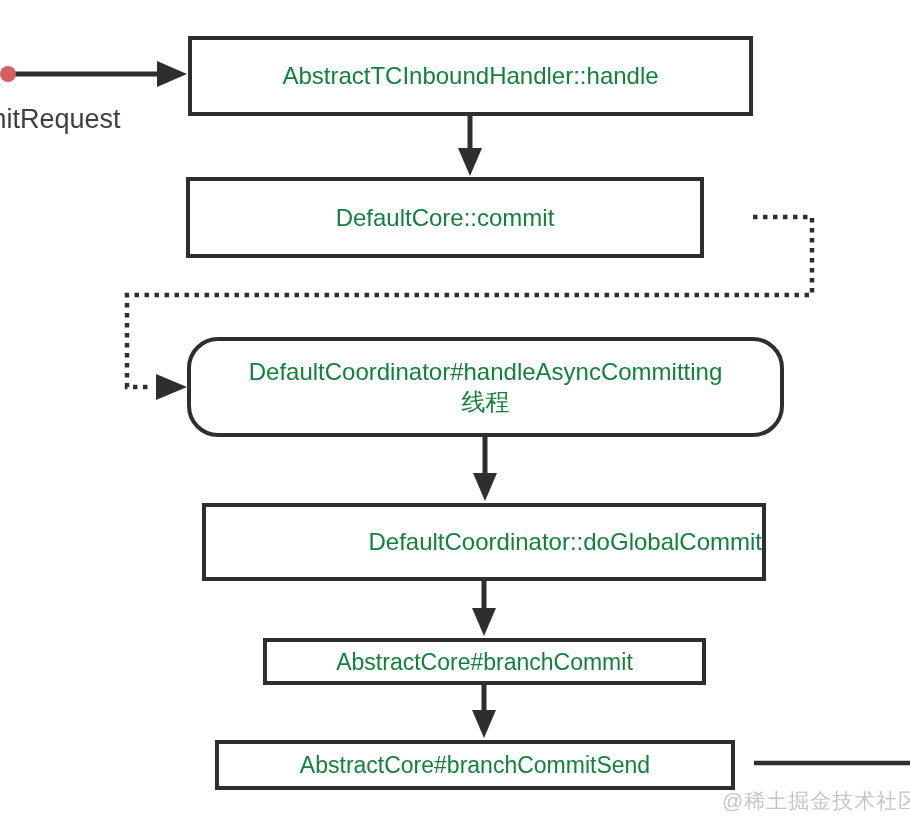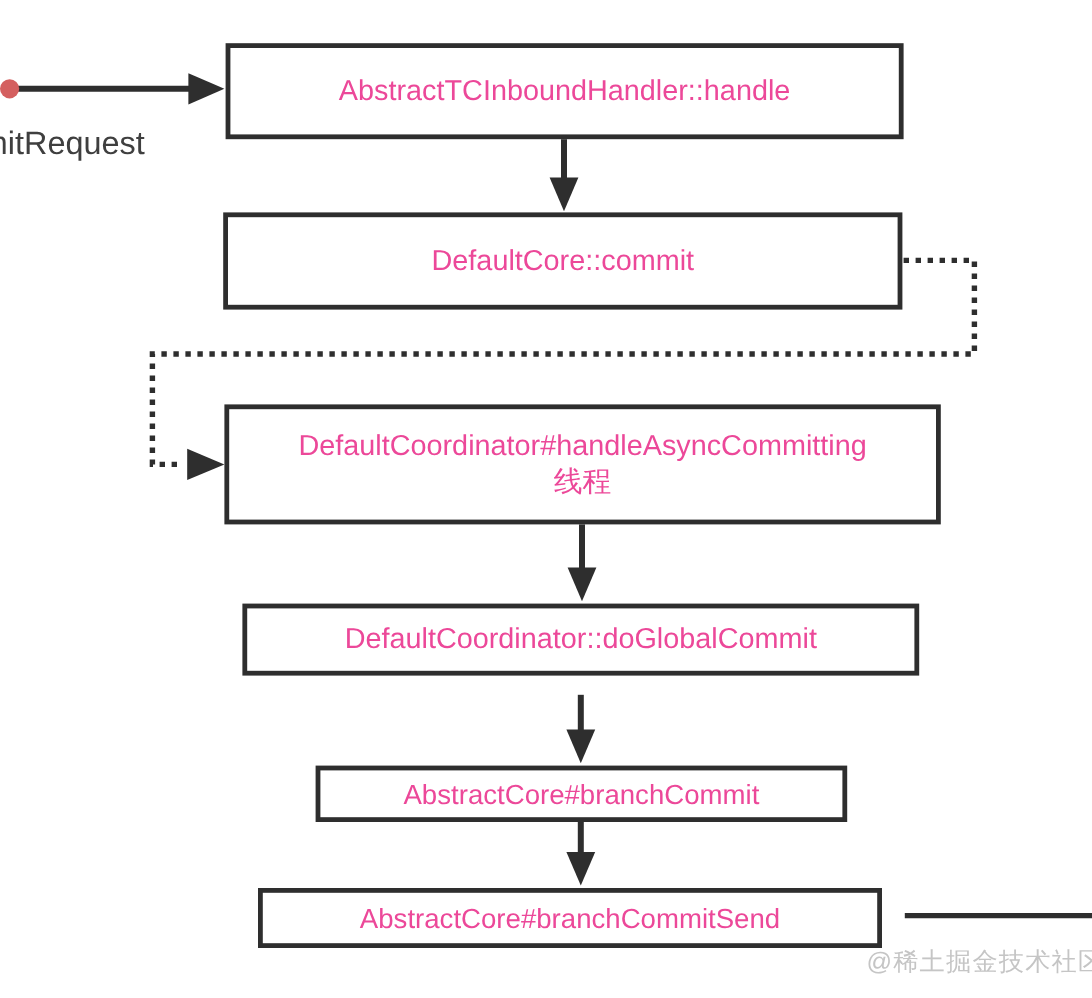--- a/index.html
+++ b/index.html
@@ -26,30 +26,30 @@
   .node {
     position: absolute;
     box-sizing: border-box;
     border: 4px solid #2e2e2e;
     background: #ffffff;
     display: flex;
     flex-direction: column;
     align-items: center;
     justify-content: center;
     text-align: center;
-    color: #ec4899;
+    color: #15803d;
     font-size: 24px;
     line-height: 30px;
     white-space: nowrap;
   }
   .node.small { font-size: 23px; text-align: center; }
   #node-handle            { left: 188px; top: 36px;  width: 565px; height: 80px; }
-  #node-commit            { left: 186px; top: 177px; width: 566px; height: 81px; }
-  #node-async             { left: 187px; top: 337px; width: 597px; height: 100px; }
-  #node-do-global-commit  { left: 202px; top: 503px; width: 564px; height: 60px; }
+  #node-commit            { left: 186px; top: 177px; width: 518px; height: 81px; }
+  #node-async             { left: 187px; top: 337px; width: 597px; height: 100px; border-radius: 31px; }
+  #node-do-global-commit  { left: 202px; top: 503px; width: 564px; height: 78px; align-items: flex-end; }
   #node-branch-commit     { left: 263px; top: 638px; width: 443px; height: 47px; }
   #node-branch-commit-send{ left: 215px; top: 740px; width: 520px; height: 50px; }
   #request-label {
     position: absolute;
     left: -16px;
     top: 104px;
     font-size: 27px;
     color: #3f3f3f;
     white-space: nowrap;
   }

